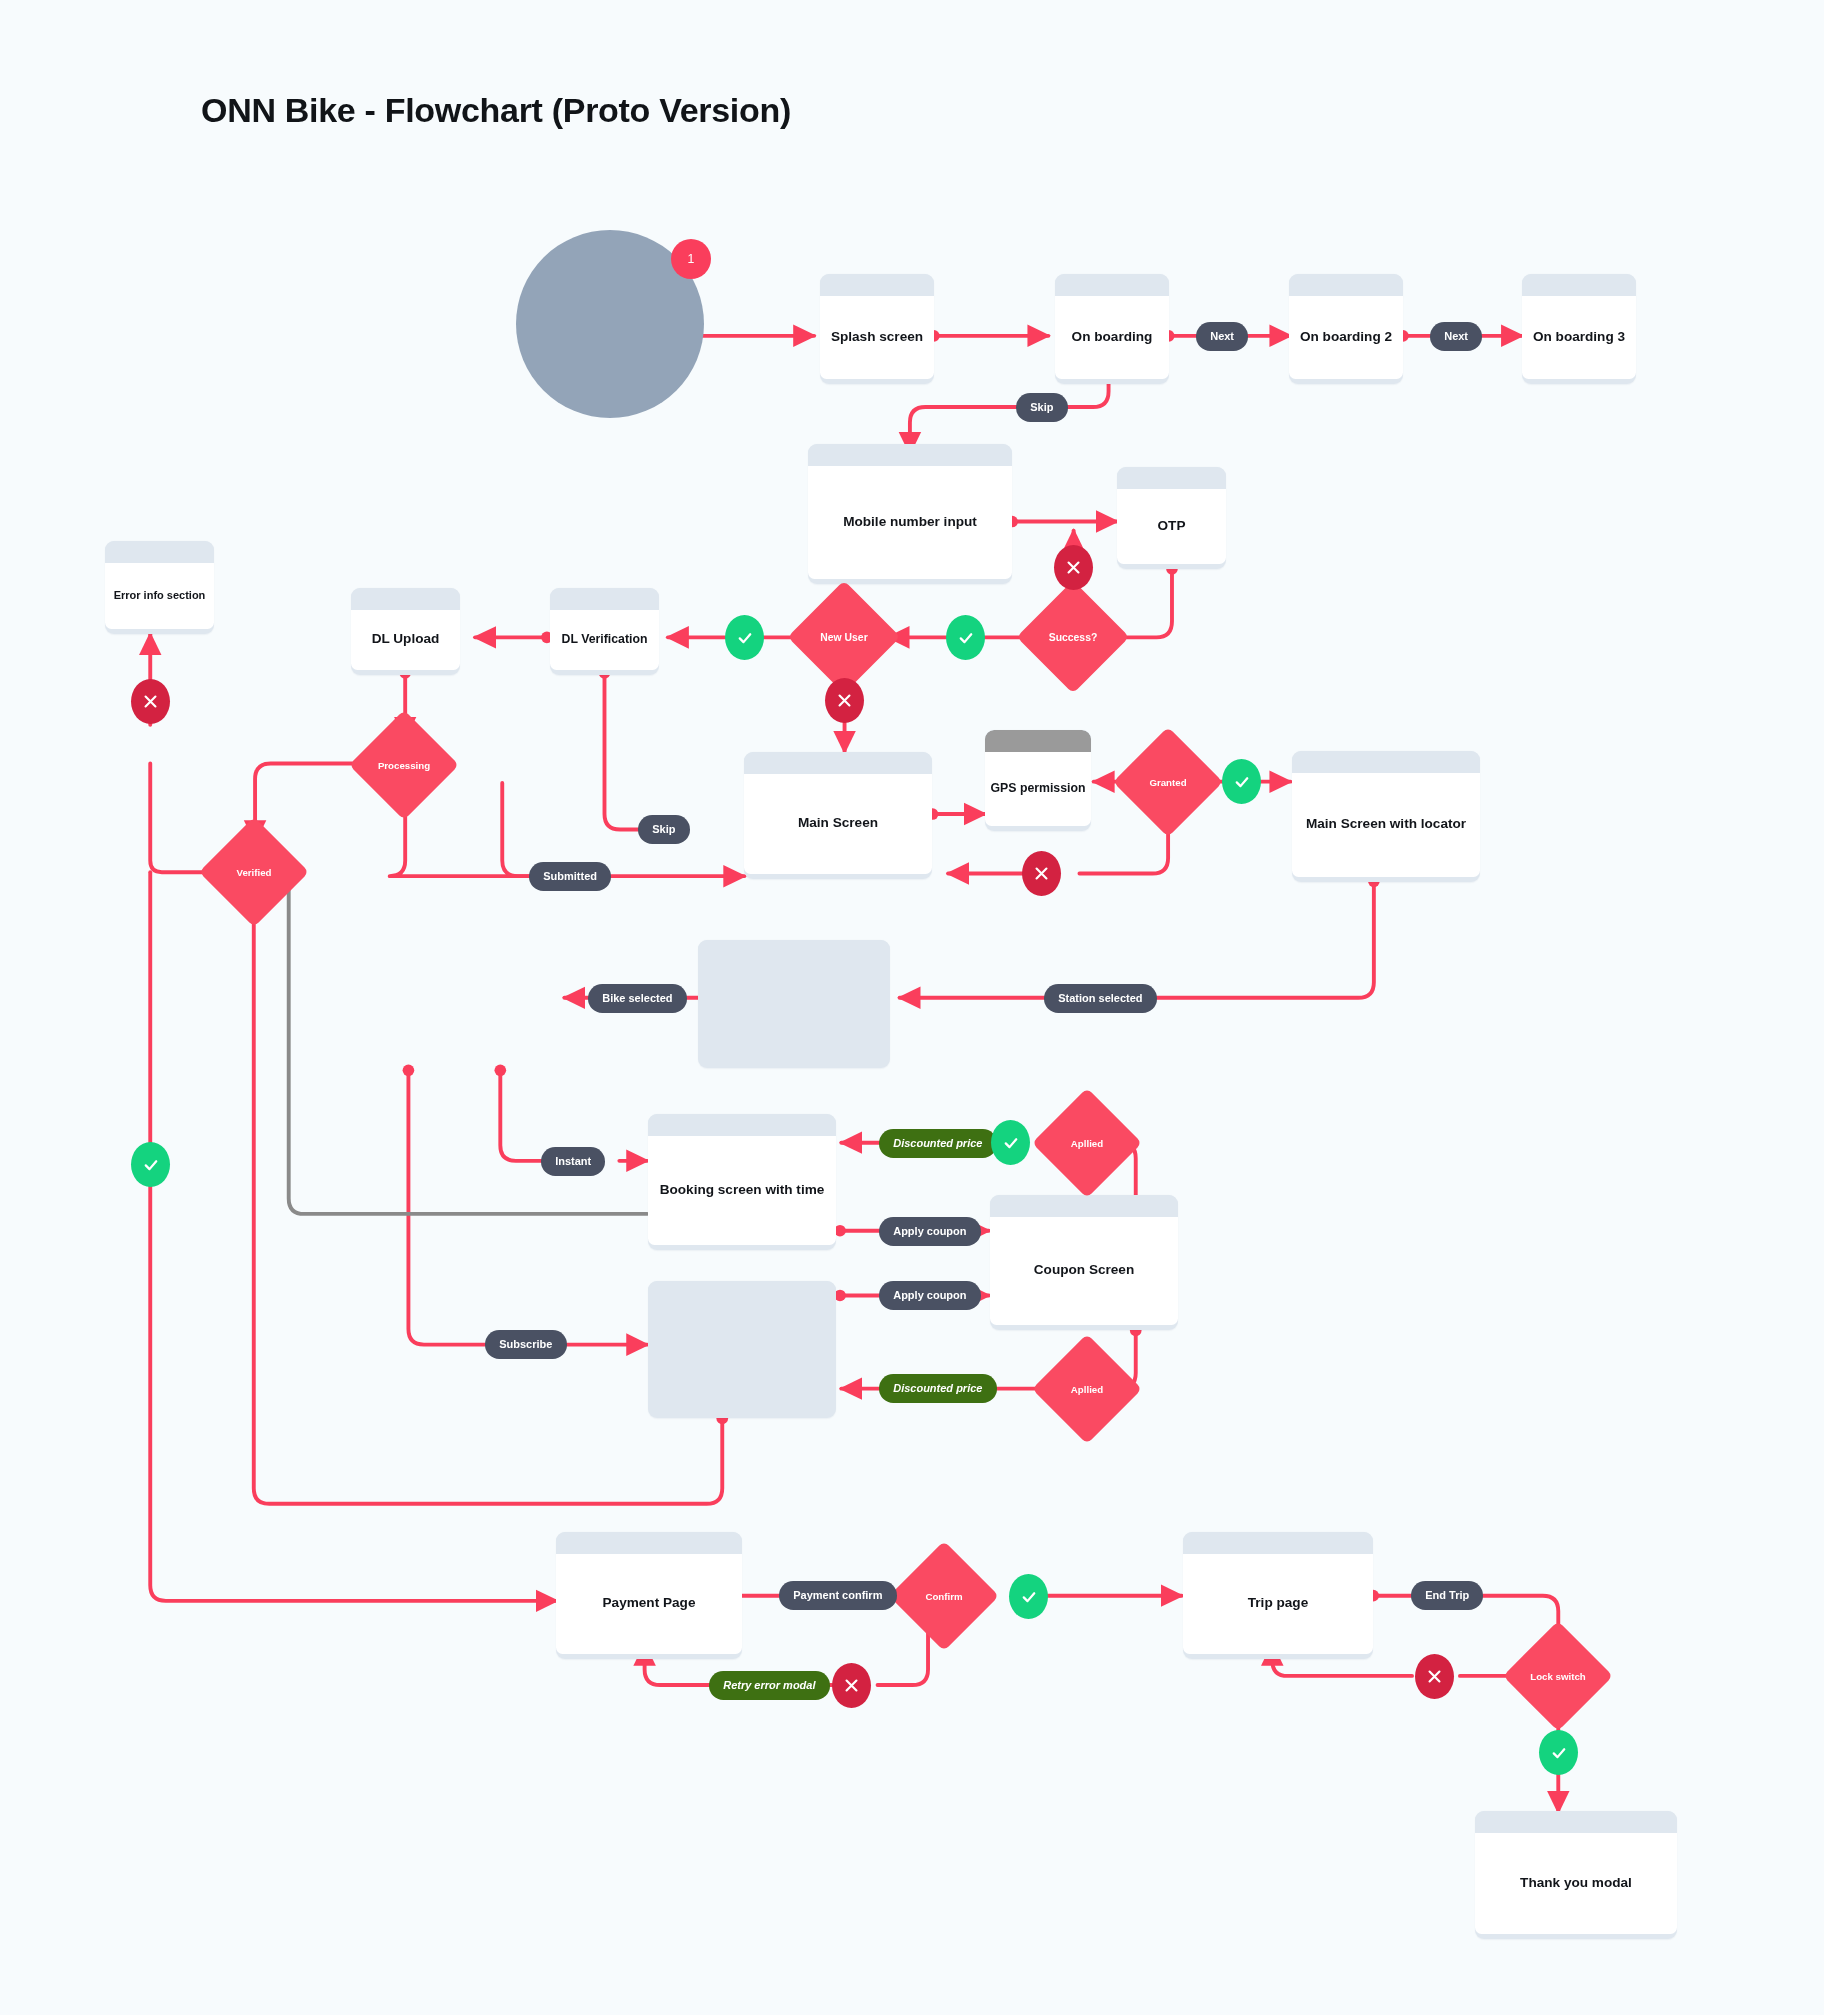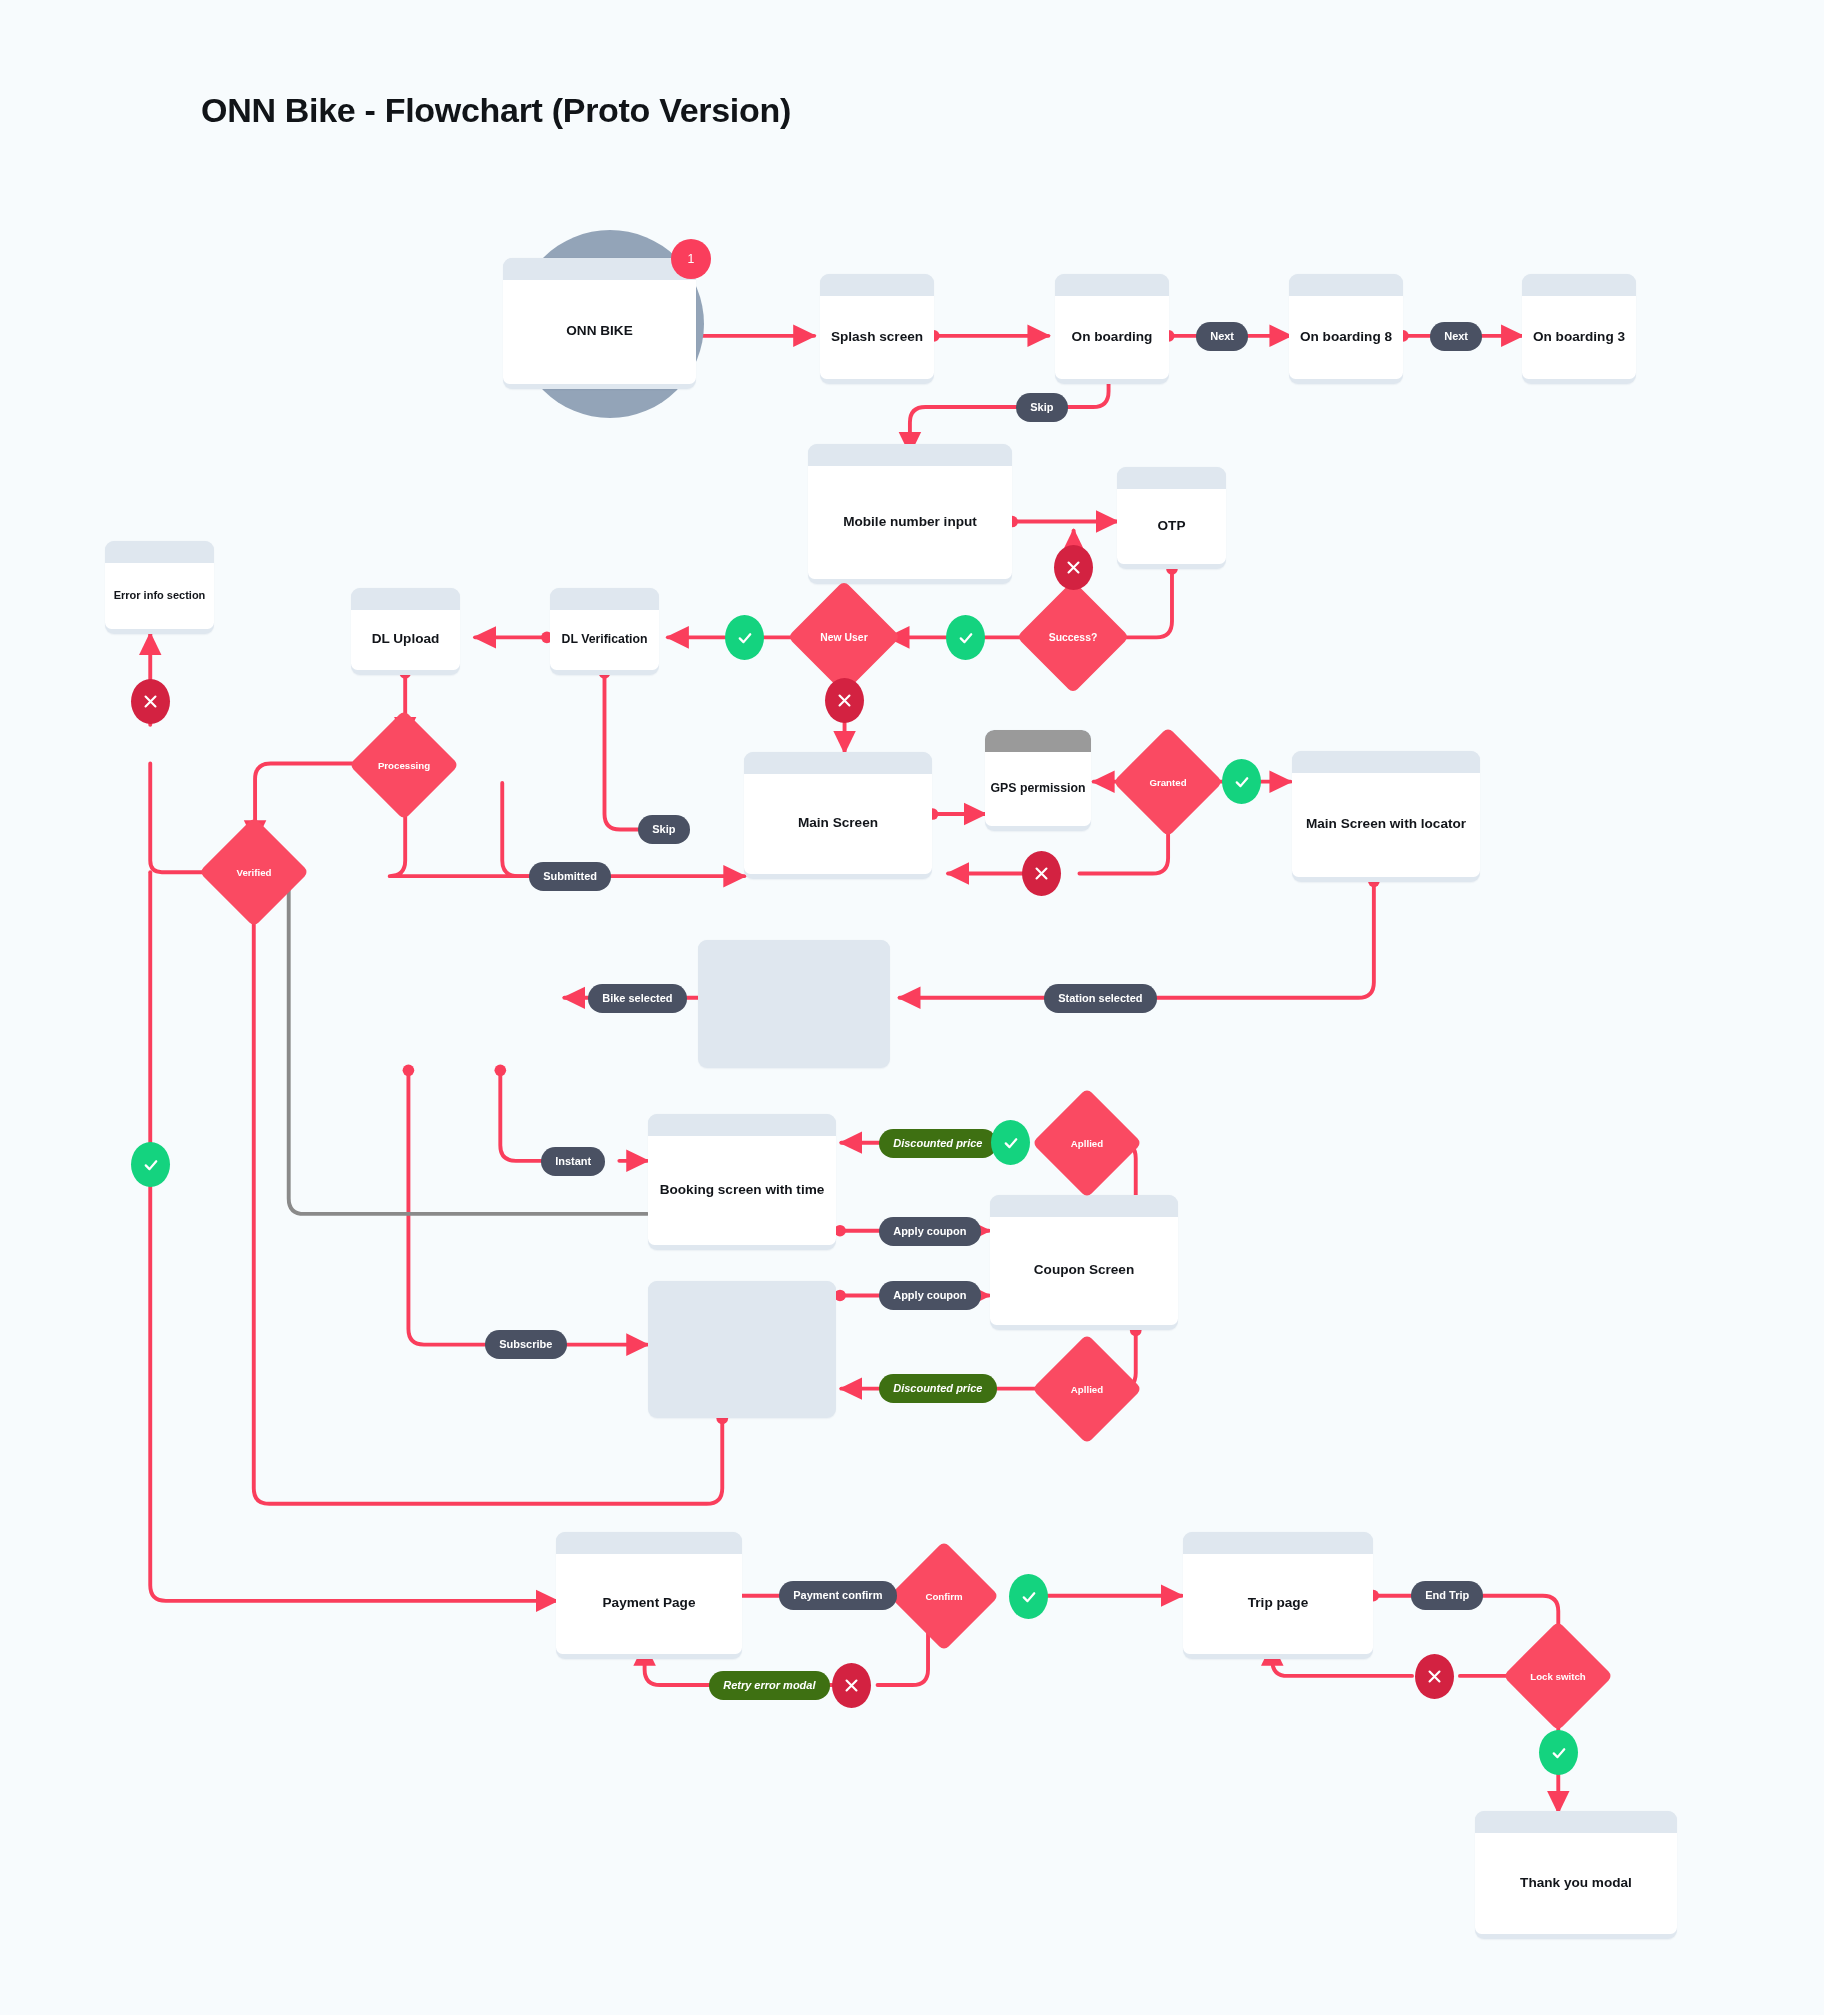--- a/index.html
+++ b/index.html
@@ -231,45 +231,39 @@
     <g fill="none" stroke="#8A8A8A" stroke-width="6" stroke-linecap="round" stroke-linejoin="round">
       <path d="M1000,1876 H470 Q446,1876 446,1852 V1372 Q446,1348 422,1348 H452" marker-end="url(#ahg)"></path>
     </g>
   </svg>
 
   <div class="start-ellipse" style="left:516px;top:230px;width:188px;height:188px;"></div>
   <div class="badge" style="left:671px;top:239px;">
     <span>1</span>
   </div>
 
-  <div class="node" style="left:503px;top:258px;width:193px;height:131px;">
-    <div class="bar"></div>
-    <div class="body">
-      <span class="label">ONN BIKE</span>
-    </div>
-  </div>
 
   <div class="node" style="left:820px;top:274px;width:114px;height:110px;">
     <div class="bar"></div>
     <div class="body">
       <span class="label">Splash screen</span>
     </div>
   </div>
 
   <div class="node" style="left:1055px;top:274px;width:114px;height:110px;">
     <div class="bar"></div>
     <div class="body">
       <span class="label">On boarding</span>
     </div>
   </div>
 
   <div class="node" style="left:1289px;top:274px;width:114px;height:110px;">
     <div class="bar"></div>
     <div class="body">
-      <span class="label">On boarding 8</span>
+      <span class="label">On boarding 2</span>
     </div>
   </div>
 
   <div class="node" style="left:1522px;top:274px;width:114px;height:110px;">
     <div class="bar"></div>
     <div class="body">
       <span class="label">On boarding 3</span>
     </div>
   </div>
 

